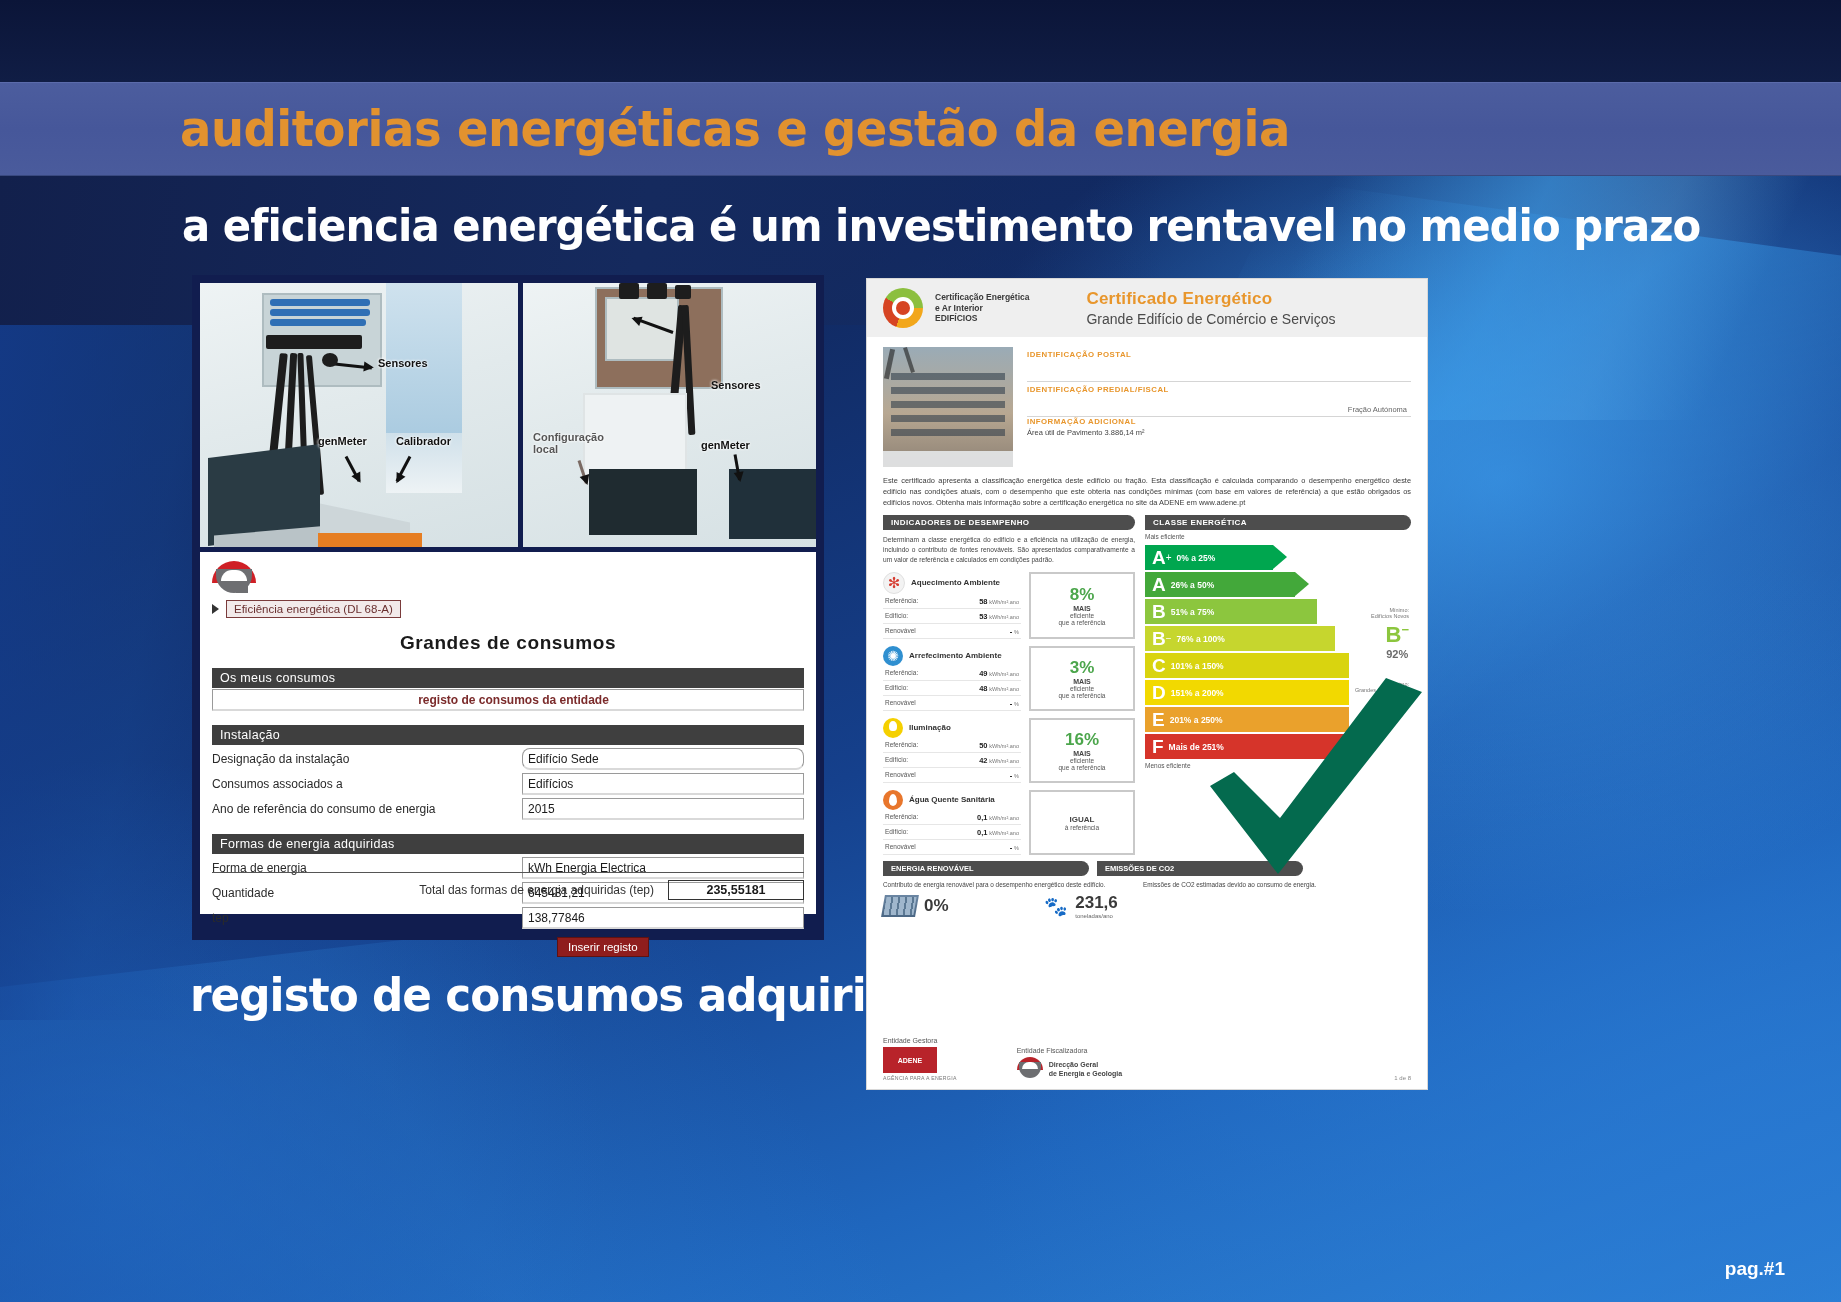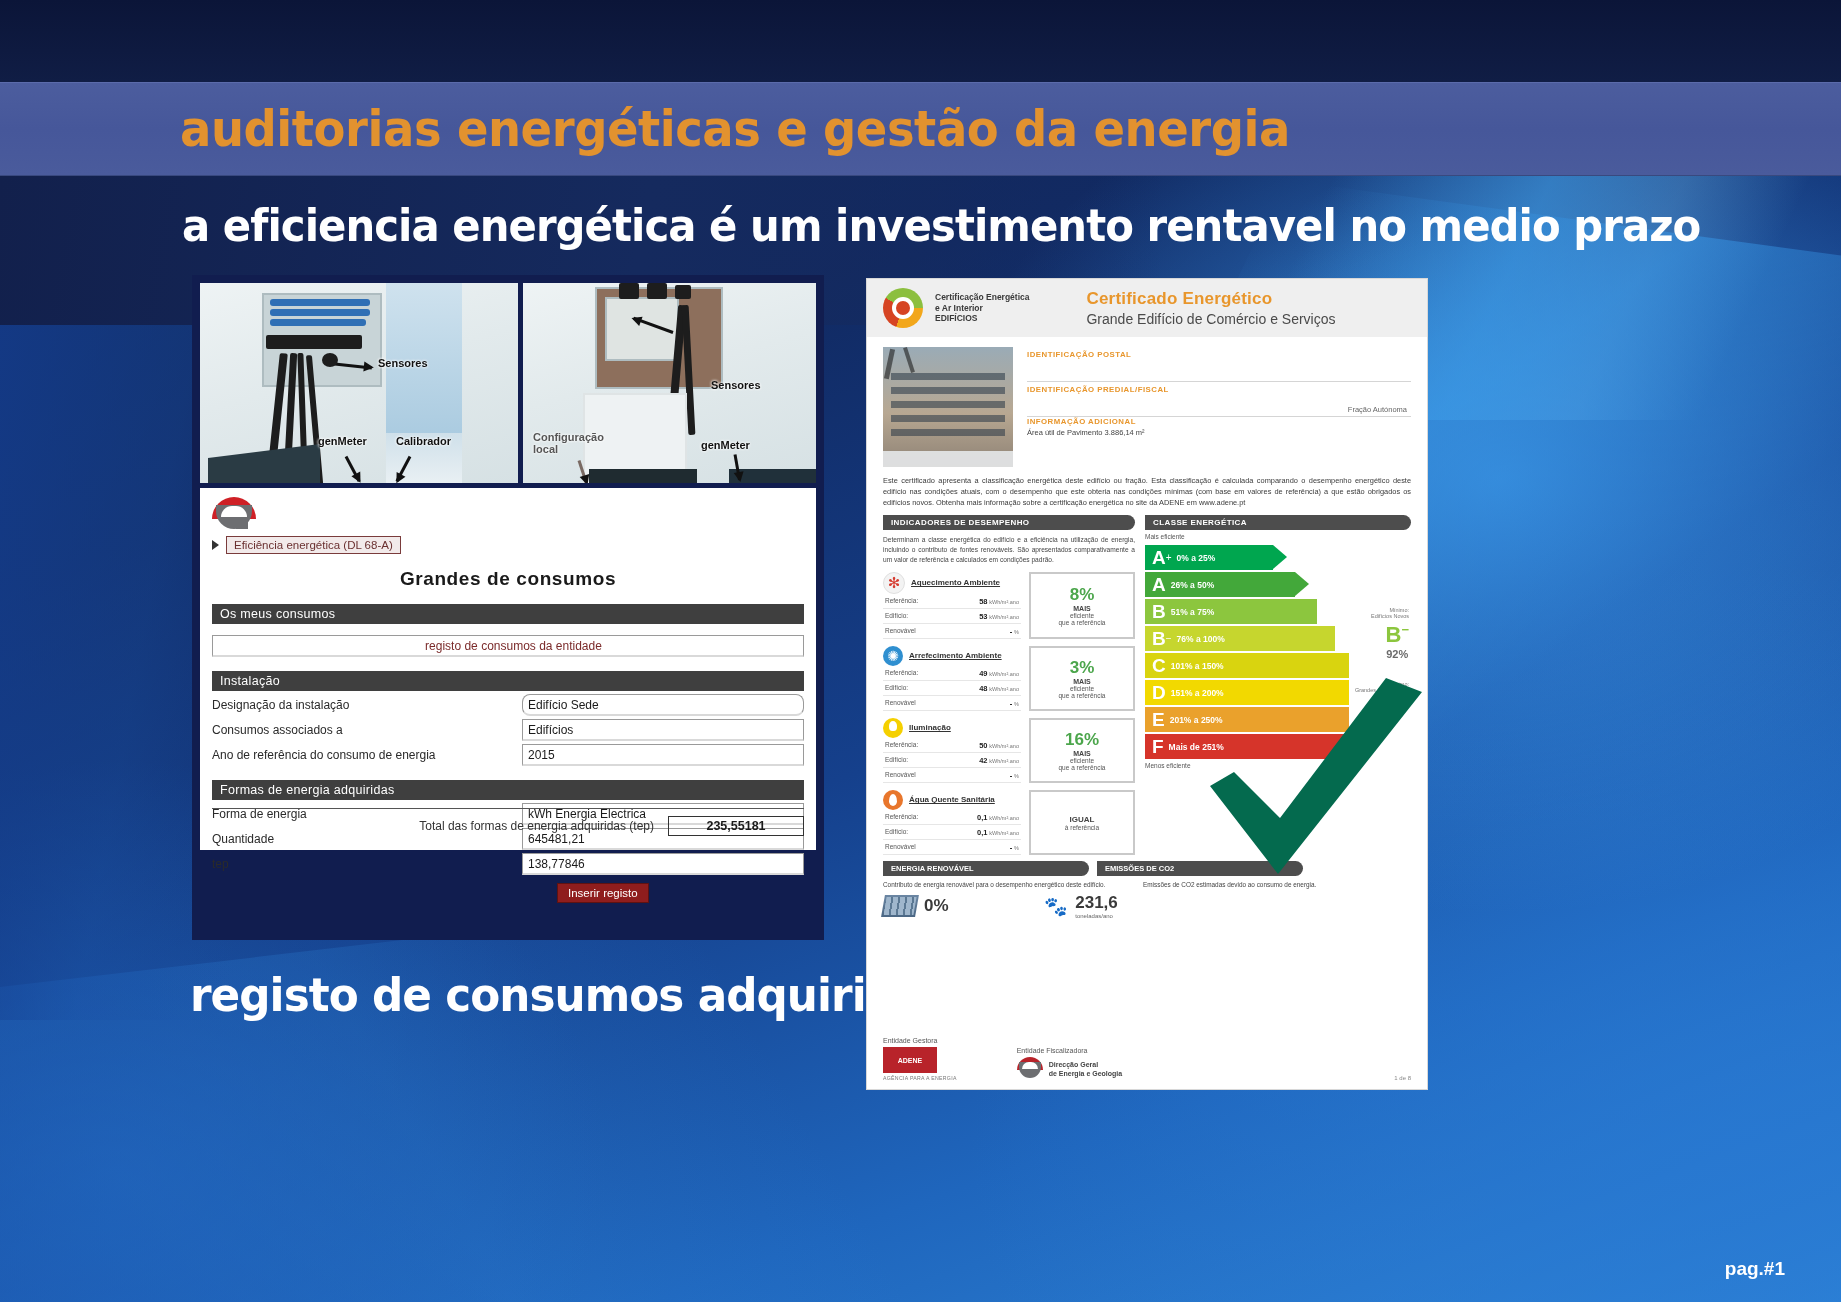--- a/index.html
+++ b/index.html
@@ -51,21 +51,21 @@
 
   #bottomtitle{position:absolute;left:190px;top:968px;color:#ffffff;
       font-size:46px;font-weight:bold;white-space:nowrap;letter-spacing:-1px;
       font-family:"DejaVu Sans", sans-serif;transform:scaleX(.95);transform-origin:left center;}
 
   #pagenum{position:absolute;right:56px;bottom:22px;color:#ffffff;font-size:19px;font-weight:bold;}
 
   
   #leftpanel{position:absolute;left:192px;top:275px;width:632px;height:665px;
       background:#111d4f;padding:8px;box-sizing:border-box;}
-  .photorow{display:flex;gap:5px;height:200px;}
+  .photorow{display:flex;gap:5px;height:264px;}
   .photo{position:relative;overflow:hidden;background:#dfe7ea;}
   .photoA{width:318px;}
   .photoB{flex:1;}
   .ph-wall{position:absolute;inset:0;background:linear-gradient(165deg,#eef3f4 0%,#e2eaec 45%,#d6e1e4 100%);}
   .ph-box{position:absolute;background:#c8d4d7;border:2px solid #aebcc0;}
   .ph-cables{position:absolute;background:#2f6fb5;border-radius:3px;transform-origin:top left;}
   .ph-blk{position:absolute;background:#1d1d1d;border-radius:2px;}
   .ph-door{position:absolute;background:linear-gradient(180deg,#cfe2ee,#9fc4dc);}
   .ph-laptop{position:absolute;background:#2a3b44;}
   .ph-label{position:absolute;color:#111;font-size:11px;font-weight:bold;
@@ -87,21 +87,21 @@
 
   .crumb{display:flex;align-items:center;gap:7px;margin-top:5px;}
   .crumb .tri{width:0;height:0;border-left:7px solid #333;border-top:5px solid transparent;border-bottom:5px solid transparent;}
   .crumb .pill{border:1px solid #7a3b3b;background:#f2eaea;color:#6a3030;
       font-size:11.5px;padding:2px 7px;}
   .doc-h1{text-align:center;font-size:19px;font-weight:bold;margin:14px 0 0 0;letter-spacing:.6px;}
 
   .secbar{background:#3f3f3f;color:#ffffff;font-size:12.5px;padding:3px 8px;margin-top:14px;letter-spacing:.3px;}
   .inputline{border:1px solid #9a9a9a;border-bottom:2px solid #d9d9d9;height:19px;background:#fff;
       display:flex;align-items:center;padding:0 5px;font-size:12px;}
-  .fullline{margin-top:11px;justify-content:center;color:#7b2b2b;font-weight:normal;padding-left:16px;}
+  .fullline{margin-top:1px;justify-content:center;color:#7b2b2b;font-weight:bold;padding-left:16px;}
   .frow{display:flex;align-items:center;margin-top:3px;gap:30px;}
   .flabel{width:280px;font-size:12px;color:#2a2a2a;}
   .fval{flex:1;}
   .fval .inputline{margin:0;}
   .bold{font-weight:normal;border-radius:8px;}
   #insbtn{margin-top:8px;margin-left:345px;background:#8f1d1d;color:#fff;font-size:11.5px;
       padding:3px 10px;border:1px solid #5e1212;display:inline-block;}
   #totalrow{position:absolute;left:12px;right:12px;bottom:14px;border-top:1px solid #555;padding-top:7px;
       display:flex;align-items:center;justify-content:flex-end;gap:14px;}
   #totallabel{font-size:12px;color:#333;}
@@ -146,21 +146,21 @@
   .indicon{width:20px;height:20px;border-radius:50%;flex:none;position:relative;}
   .ic-heat{background:#f3f3f3;border:1px solid #e0e0e0;}
   .ic-heat:after{content:"✻";position:absolute;inset:0;color:#d63a2f;font-size:15px;text-align:center;line-height:20px;}
   .ic-cool{background:#2f8fd0;}
   .ic-cool:after{content:"✺";position:absolute;inset:0;color:#fff;font-size:14px;text-align:center;line-height:20px;}
   .ic-lamp{background:#f5d000;}
   .ic-lamp:after{content:"";position:absolute;left:6px;top:3px;width:8px;height:10px;border-radius:50% 50% 40% 40%;background:#fff;}
   .ic-water{background:#e8762c;}
   .ic-water:after{content:"";position:absolute;left:6px;top:4px;width:8px;height:12px;background:#fff;
       border-radius:50% 50% 50% 50%/60% 60% 40% 40%;}
-  .indname{font-size:8px;font-weight:bold;color:#333;line-height:1.2;text-decoration:underline;}
+  .indname{font-size:8px;font-weight:bold;color:#333;line-height:1.2;}
   .indrow{display:flex;justify-content:space-between;font-size:6.5px;color:#555;
       border-bottom:1px solid #e6e6e6;padding:3px 2px 2px 2px;}
   .indrow b{font-size:7.5px;color:#222;}
   .indunit{font-size:5.5px;color:#777;}
   .indbox{flex:1;border:2px solid #c9c9c9;display:flex;flex-direction:column;
       align-items:center;justify-content:center;padding:6px 2px;}
   .pct{color:#4ca64c;font-size:17px;font-weight:bold;line-height:1;}
   .mais{font-size:7px;font-weight:bold;color:#444;margin-top:2px;}
   .quea{font-size:6.5px;color:#555;}
   .igual{font-size:8px;font-weight:bold;color:#444;}

